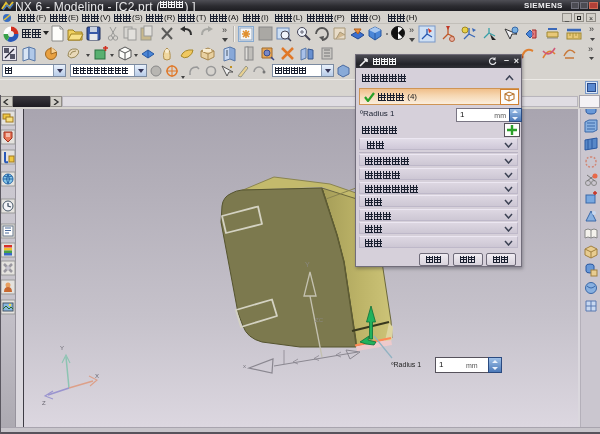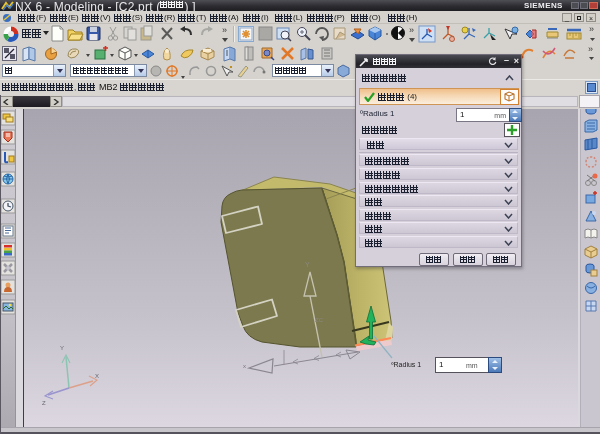--- a/index.html
+++ b/index.html
@@ -507,21 +507,20 @@
    <g transform="translate(104,1)">
           <path d="M2,8 a5,5 0 0,1 10,0" fill="none" stroke="#999" stroke-width="1.5"></path>
           <circle cx="12" cy="8" r="1.5" fill="#777"></circle>
         </g>
   </svg>
   <svg class="abs" style="left:336px;top:1px" width="16" height="14">
         <path d="M2,4 L7,1 L13,4 L13,10 L7,13 L2,10 Z" fill="#88aad8" stroke="#4a6aa0"></path>
       </svg>
  </div>
  <div id="prompt" class="abs">
-  <span class="abs" style="left:2px;top:3px;font-size:9px;color:#111"><i class="h"></i><i class="h"></i><i class="h"></i><i class="h"></i><i class="h"></i><i class="h"></i><i class="h"></i><i class="h"></i><span style="font-size:8px">, </span><i class="h"></i><i class="h"></i>&nbsp;MB2&nbsp;<i class="h"></i><i class="h"></i><i class="h"></i><i class="h"></i><i class="h"></i></span>
   <svg class="abs" style="left:585px;top:1px" width="13" height="13">
         <rect x="0.5" y="0.5" width="12" height="12" fill="#dce8f8" stroke="#7898c8"></rect>
         <rect x="2.5" y="2.5" width="8" height="8" fill="#5888d0" stroke="#2a4a88"></rect>
       </svg>
  </div>
  <div id="scrollrow" class="abs">
   <div class="abs" style="left:0;top:1px;width:13px;height:11px;background:#d2cfc8;border:1px solid #918e88"></div>
   <svg class="abs" style="left:3px;top:4px" width="8" height="6">
         <path d="M5,0 L1,3 L5,6" fill="none" stroke="#333" stroke-width="1.4"></path>
       </svg>

